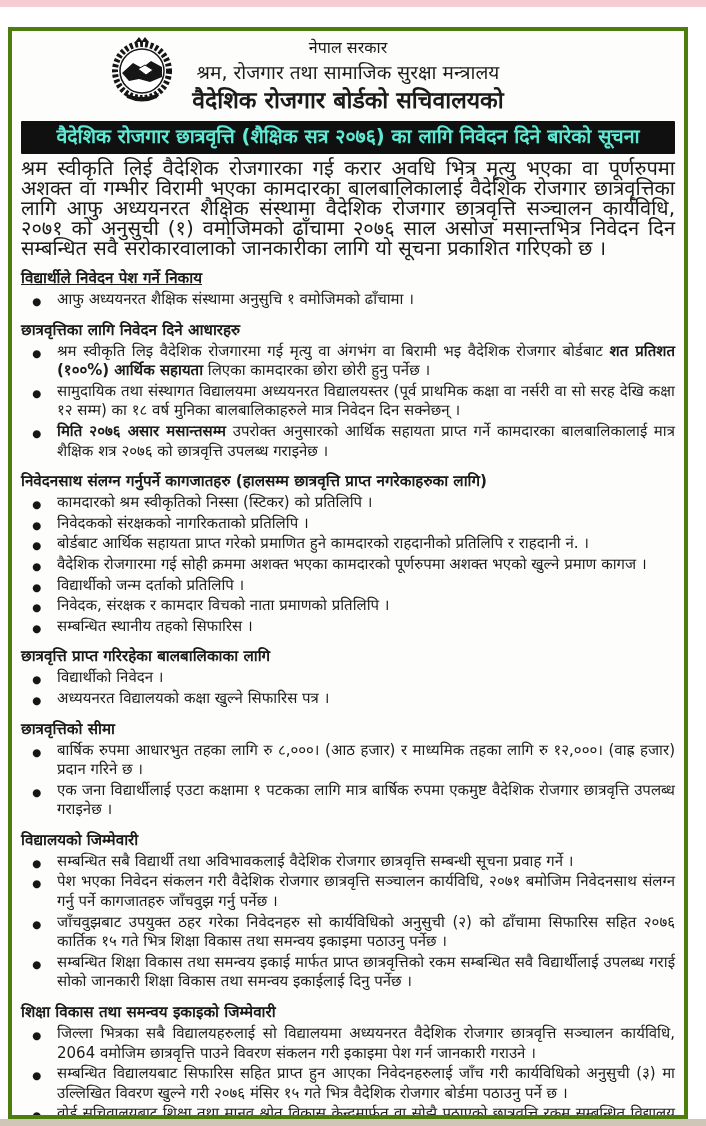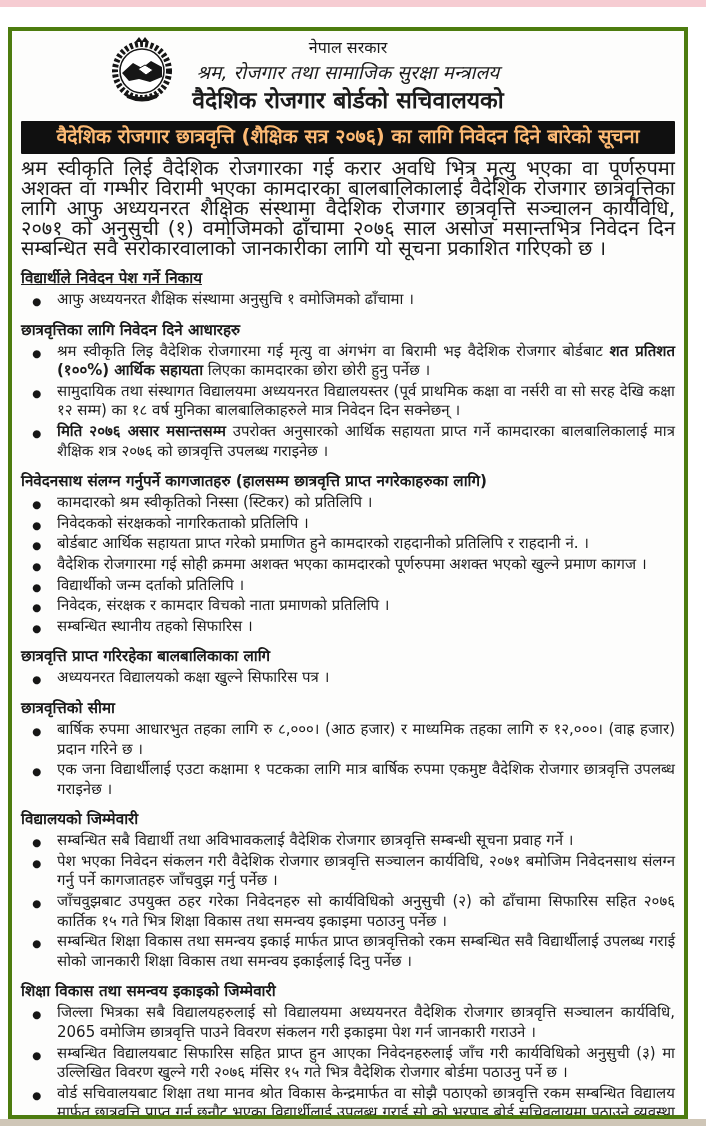--- a/index.html
+++ b/index.html
@@ -20,25 +20,25 @@
     background: #fdfdfc; border: 4px solid #4d7c0f;
     padding: 4px 9px 4px 9px; overflow: hidden;
   }
 
   
   .header { position: relative; text-align: center; padding-top: 2px; height: 84px; }
   .logo {
     position: absolute; left: 88px; top: 0px; width: 66px; height: 72px;
   }
   .h-gov   { font-size: 16px; font-weight: 500; line-height: 22px; }
-  .h-min   { font-size: 19px; font-weight: 500; line-height: 26px; font-style: italic; }
+  .h-min   { font-size: 19px; font-weight: 500; line-height: 26px; }
   .h-board { font-size: 23px; font-weight: 700; line-height: 30px; text-align: center; }
 
   .banner {
-    background: #101010; color: #fdba74; text-align: center;
+    background: #101010; color: #5eead4; text-align: center;
     font-size: 19.5px; font-weight: 700; line-height: 24px;
     padding: 4px 2px 5px 2px; margin: 2px 0 4px 0;
     border-radius: 1px;
   }
 
   .intro {
     font-size: 20px; line-height: 20px; text-align: justify;
     margin-bottom: 2px;
   }
 
@@ -115,40 +115,41 @@
     <li>निवेदकको संरक्षकको नागरिकताको प्रतिलिपि ।</li>
     <li>बोर्डबाट आर्थिक सहायता प्राप्त गरेको प्रमाणित हुने कामदारको राहदानीको प्रतिलिपि र राहदानी नं. ।</li>
     <li>वैदेशिक रोजगारमा गई सोही क्रममा अशक्त भएका कामदारको पूर्णरुपमा अशक्त भएको खुल्ने प्रमाण कागज ।</li>
     <li>विद्यार्थीको जन्म दर्ताको प्रतिलिपि ।</li>
     <li>निवेदक, संरक्षक र कामदार विचको नाता प्रमाणको प्रतिलिपि ।</li>
     <li>सम्बन्धित स्थानीय तहको सिफारिस ।</li>
   </ul>
 
   <div class="sec-title">छात्रवृत्ति प्राप्त गरिरहेका बालबालिकाका लागि</div>
   <ul class="blist">
+    <li>विद्यार्थीको निवेदन ।</li>
     <li>अध्ययनरत विद्यालयको कक्षा खुल्ने सिफारिस पत्र ।</li>
   </ul>
 
   <div class="sec-title">छात्रवृत्तिको सीमा</div>
   <ul class="blist">
     <li>बार्षिक रुपमा आधारभुत तहका लागि रु ८,०००। (आठ हजार) र माध्यमिक तहका लागि रु १२,०००। (वाह्र हजार) प्रदान गरिने छ ।</li>
     <li>एक जना विद्यार्थीलाई एउटा कक्षामा १ पटकका लागि मात्र बार्षिक रुपमा एकमुष्ट वैदेशिक रोजगार छात्रवृत्ति उपलब्ध गराइनेछ ।</li>
   </ul>
 
   <div class="sec-title">विद्यालयको जिम्मेवारी</div>
   <ul class="blist">
     <li>सम्बन्धित सबै विद्यार्थी तथा अविभावकलाई वैदेशिक रोजगार छात्रवृत्ति सम्बन्धी सूचना प्रवाह गर्ने ।</li>
     <li>पेश भएका निवेदन संकलन गरी वैदेशिक रोजगार छात्रवृत्ति सञ्चालन कार्यविधि, २०७१ बमोजिम निवेदनसाथ संलग्न गर्नु पर्ने कागजातहरु जाँचवुझ गर्नु पर्नेछ ।</li>
     <li>जाँचवुझबाट उपयुक्त ठहर गरेका निवेदनहरु सो कार्यविधिको अनुसुची (२) को ढाँचामा सिफारिस सहित २०७६ कार्तिक १५ गते भित्र शिक्षा विकास तथा समन्वय इकाइमा पठाउनु पर्नेछ ।</li>
     <li>सम्बन्धित शिक्षा विकास तथा समन्वय इकाई मार्फत प्राप्त छात्रवृत्तिको रकम सम्बन्धित सवै विद्यार्थीलाई उपलब्ध गराई सोको जानकारी शिक्षा विकास तथा समन्वय इकाईलाई दिनु पर्नेछ ।</li>
   </ul>
 
   <div class="sec-title">शिक्षा विकास तथा समन्वय इकाइको जिम्मेवारी</div>
   <ul class="blist">
-    <li>जिल्ला भित्रका सबै विद्यालयहरुलाई सो विद्यालयमा अध्ययनरत वैदेशिक रोजगार छात्रवृत्ति सञ्चालन कार्यविधि, 2065 वमोजिम छात्रवृत्ति पाउने विवरण संकलन गरी इकाइमा पेश गर्न जानकारी गराउने ।</li>
+    <li>जिल्ला भित्रका सबै विद्यालयहरुलाई सो विद्यालयमा अध्ययनरत वैदेशिक रोजगार छात्रवृत्ति सञ्चालन कार्यविधि, 2064 वमोजिम छात्रवृत्ति पाउने विवरण संकलन गरी इकाइमा पेश गर्न जानकारी गराउने ।</li>
     <li>सम्बन्धित विद्यालयबाट सिफारिस सहित प्राप्त हुन आएका निवेदनहरुलाई जाँच गरी कार्यविधिको अनुसुची (३) मा उल्लिखित विवरण खुल्ने गरी २०७६ मंसिर १५ गते भित्र वैदेशिक रोजगार बोर्डमा पठाउनु पर्ने छ ।</li>
     <li>वोर्ड सचिवालयबाट शिक्षा तथा मानव श्रोत विकास केन्द्रमार्फत वा सोझै पठाएको छात्रवृत्ति रकम सम्बन्धित विद्यालय मार्फत छात्रवृत्ति प्राप्त गर्न छनौट भएका विद्यार्थीलाई उपलब्ध गराई सो को भरपाइ बोर्ड सचिवलायमा पठाउने व्यवस्था गर्नु पर्ने छ ।</li>
   </ul>
 
   <p class="footer-note"><span>(कुनै जानकारी आवश्यक भएमा वैदेशिक रोजगार बोर्डको फोन नं ०१-४२२०३११ मा सम्पर्क राख्न सकिने छ । साथै वैदेशिक रोजगार छात्रवृत्ति सञ्चालन कार्यविधि, २०७१ यस बोर्डको वेभसाइट </span></p>
 
 </div>
 
 <div class="strip-bottom"></div>
 

